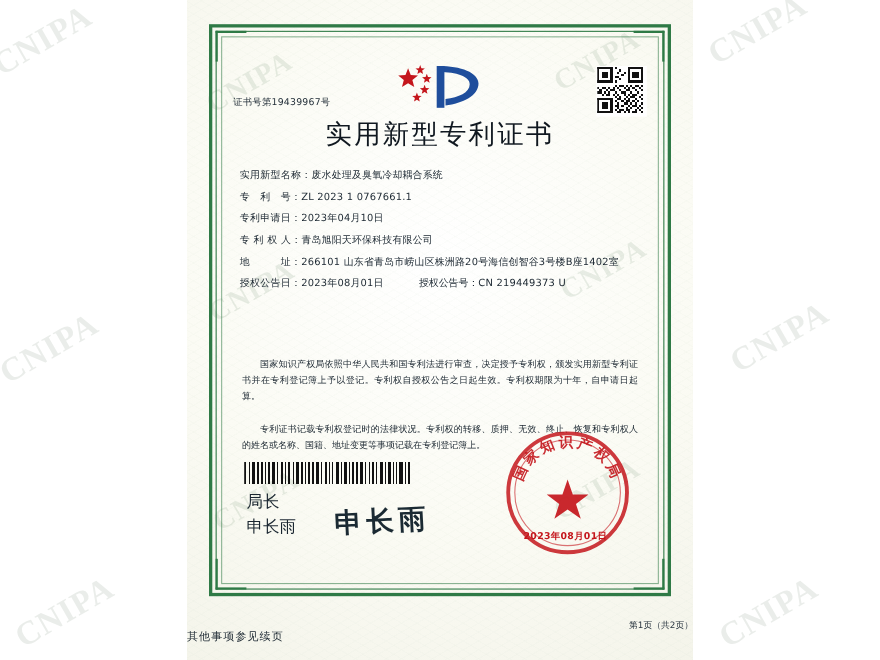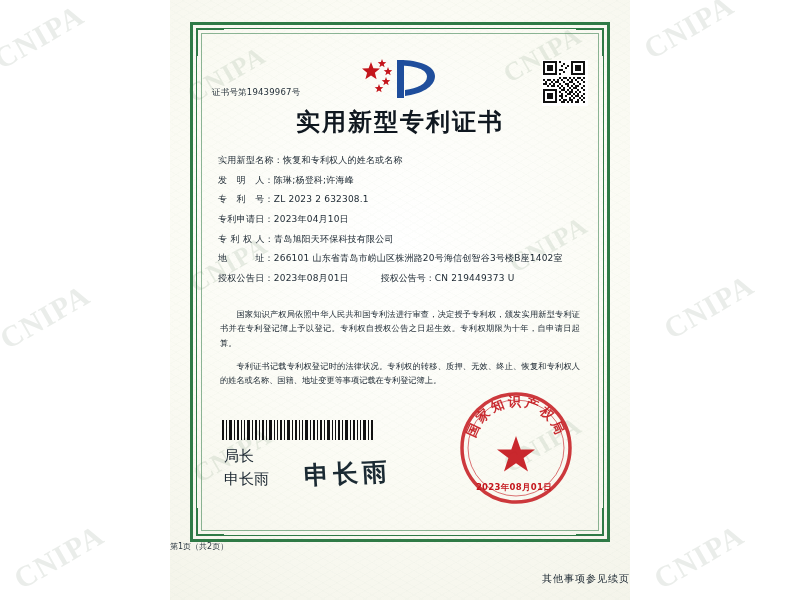--- a/index.html
+++ b/index.html
@@ -122,21 +122,21 @@
     transform: translateX(-50%);
     width: 86px; height: 46px;
   }
 
   .title {
     position: absolute;
     left: 0; right: 0; top: 62px;
     text-align: center;
     font-family: "DejaVu Serif", "Liberation Serif", serif;
     font-size: 24px;
-    font-weight: bold;
+    font-weight: normal;
     color: #101820;
     letter-spacing: 2px;
   }
 
   .fields {
     position: absolute;
     left: 6px; right: 4px; top: 110px;
   }
   .row {
     display: flex;
@@ -161,21 +161,21 @@
   }
 
   .body-text {
     position: absolute;
     left: 8px; right: 8px; top: 264px;
     font-size: 8.2px;
     color: #1a2630;
     line-height: 1.75;
     text-align: justify;
   }
-  .body-text p { margin: 0 0 9px 0; text-indent: 2em; font-family: Liberation Serif, serif; }
+  .body-text p { margin: 16px 0 9px 0; text-indent: 2em; }
 
   
   .barcode {
     position: absolute;
     left: 10px;
     bottom: 86px;
     width: 152px;
     height: 20px;
   }
 
@@ -214,30 +214,30 @@
     bottom: 32px;
     font-size: 8.5px;
     color: #c4161c;
     letter-spacing: .3px;
     font-weight: bold;
   }
 
   .page-foot {
     position: absolute;
     left: 0; right: 0;
-    bottom: 48px;
-    text-align: left;
+    bottom: 26px;
+    text-align: right;
     font-size: 8px;
     color: #2a3640;
   }
   .outside-note {
     position: absolute;
     left: 0; right: 0;
     bottom: 14px;
-    text-align: right;
+    text-align: left;
     font-size: 10px;
     color: #1a2630;
     letter-spacing: 1px;
   }
 </style>
 </head>
 <body>
 
 <div class="wm-out" style="left:-10px; top:20px;">CNIPA</div>
 <div class="wm-out" style="left:640px; top:10px;">CNIPA</div>
@@ -391,29 +391,25 @@
           <rect x="40" y="4" width="7" height="38"></rect>
         </g>
       </svg>
     </div>
 
     <div class="title">实用新型专利证书</div>
 
     <div class="fields">
       <div class="row">
         <span class="lbl">实用新型名称：</span>
-        <span class="val">恢复和专利权人的姓名或名称</span>
-      </div>
-      <div class="row">
-        <span class="lbl">发　明　人：</span>
-        <span class="val">陈琳;杨登科;许海峰</span>
+        <span class="val">废水处理及臭氧冷却耦合系统</span>
       </div>
       <div class="row">
         <span class="lbl">专　利　号：</span>
-        <span class="val">ZL 2023 2 632308.1</span>
+        <span class="val">ZL 2023 1 0767661.1</span>
       </div>
       <div class="row">
         <span class="lbl">专利申请日：</span>
         <span class="val">2023年04月10日</span>
       </div>
       <div class="row">
         <span class="lbl">专 利 权 人：</span>
         <span class="val">青岛旭阳天环保科技有限公司</span>
       </div>
       <div class="row">

